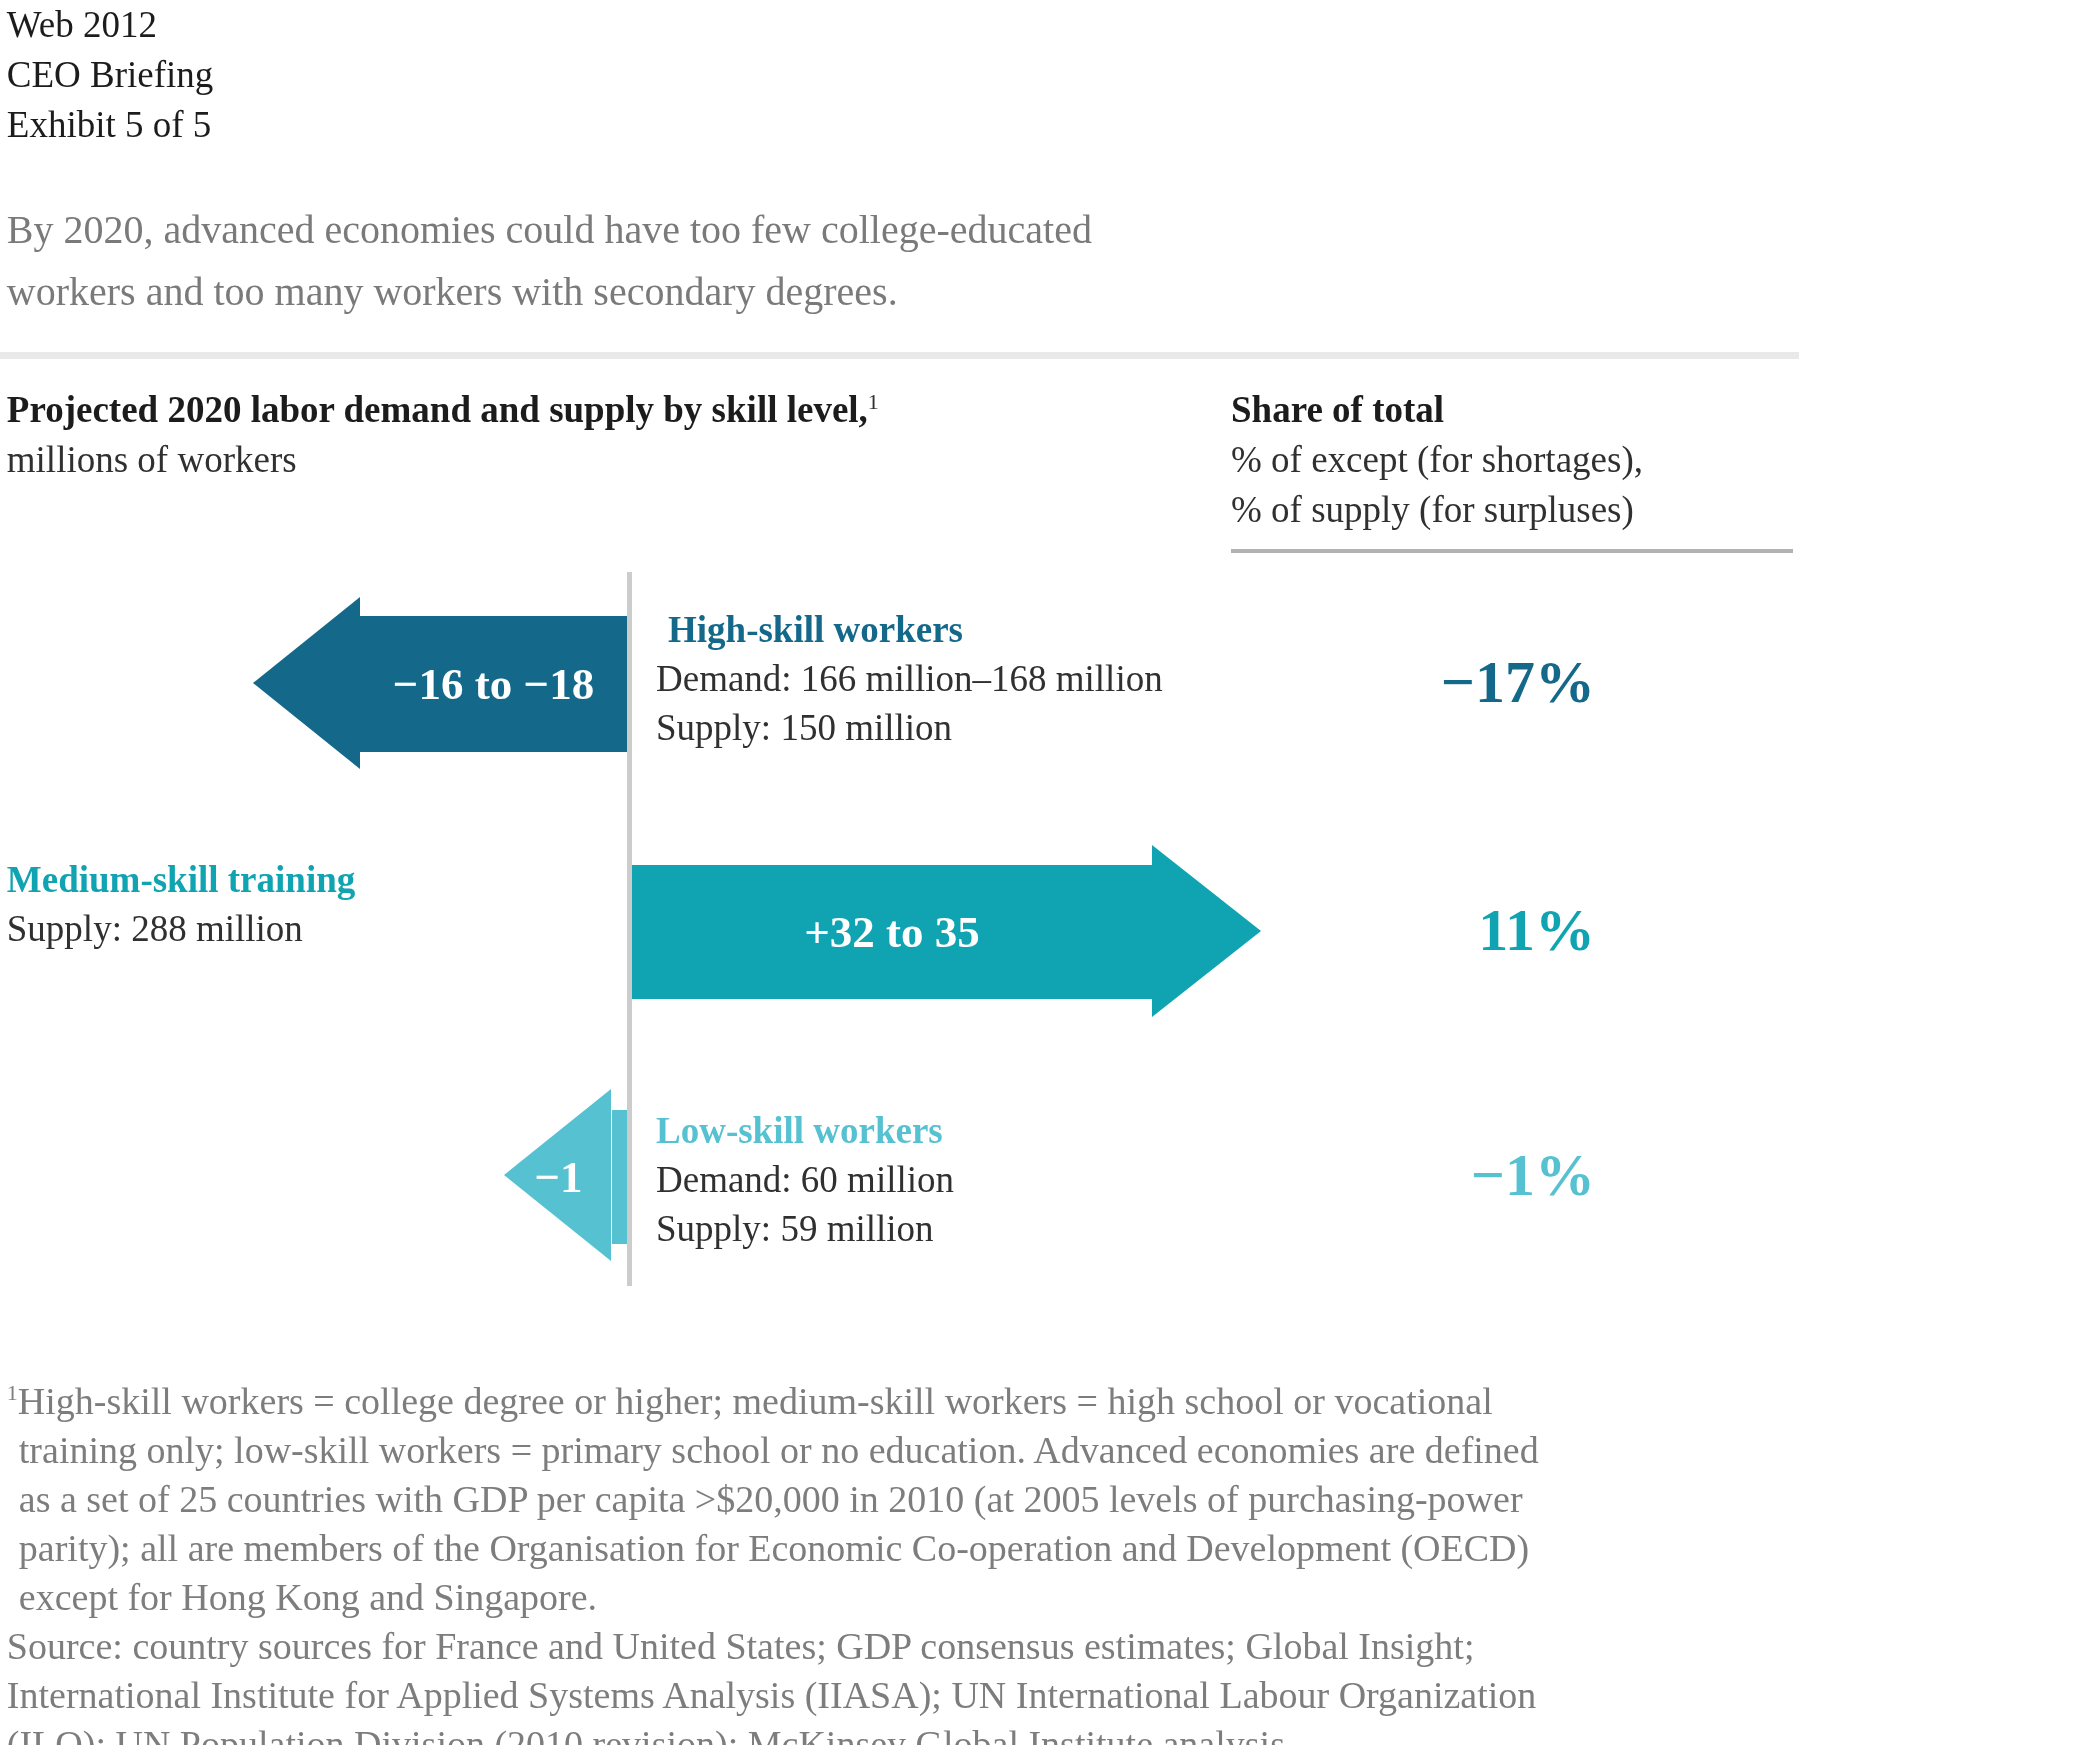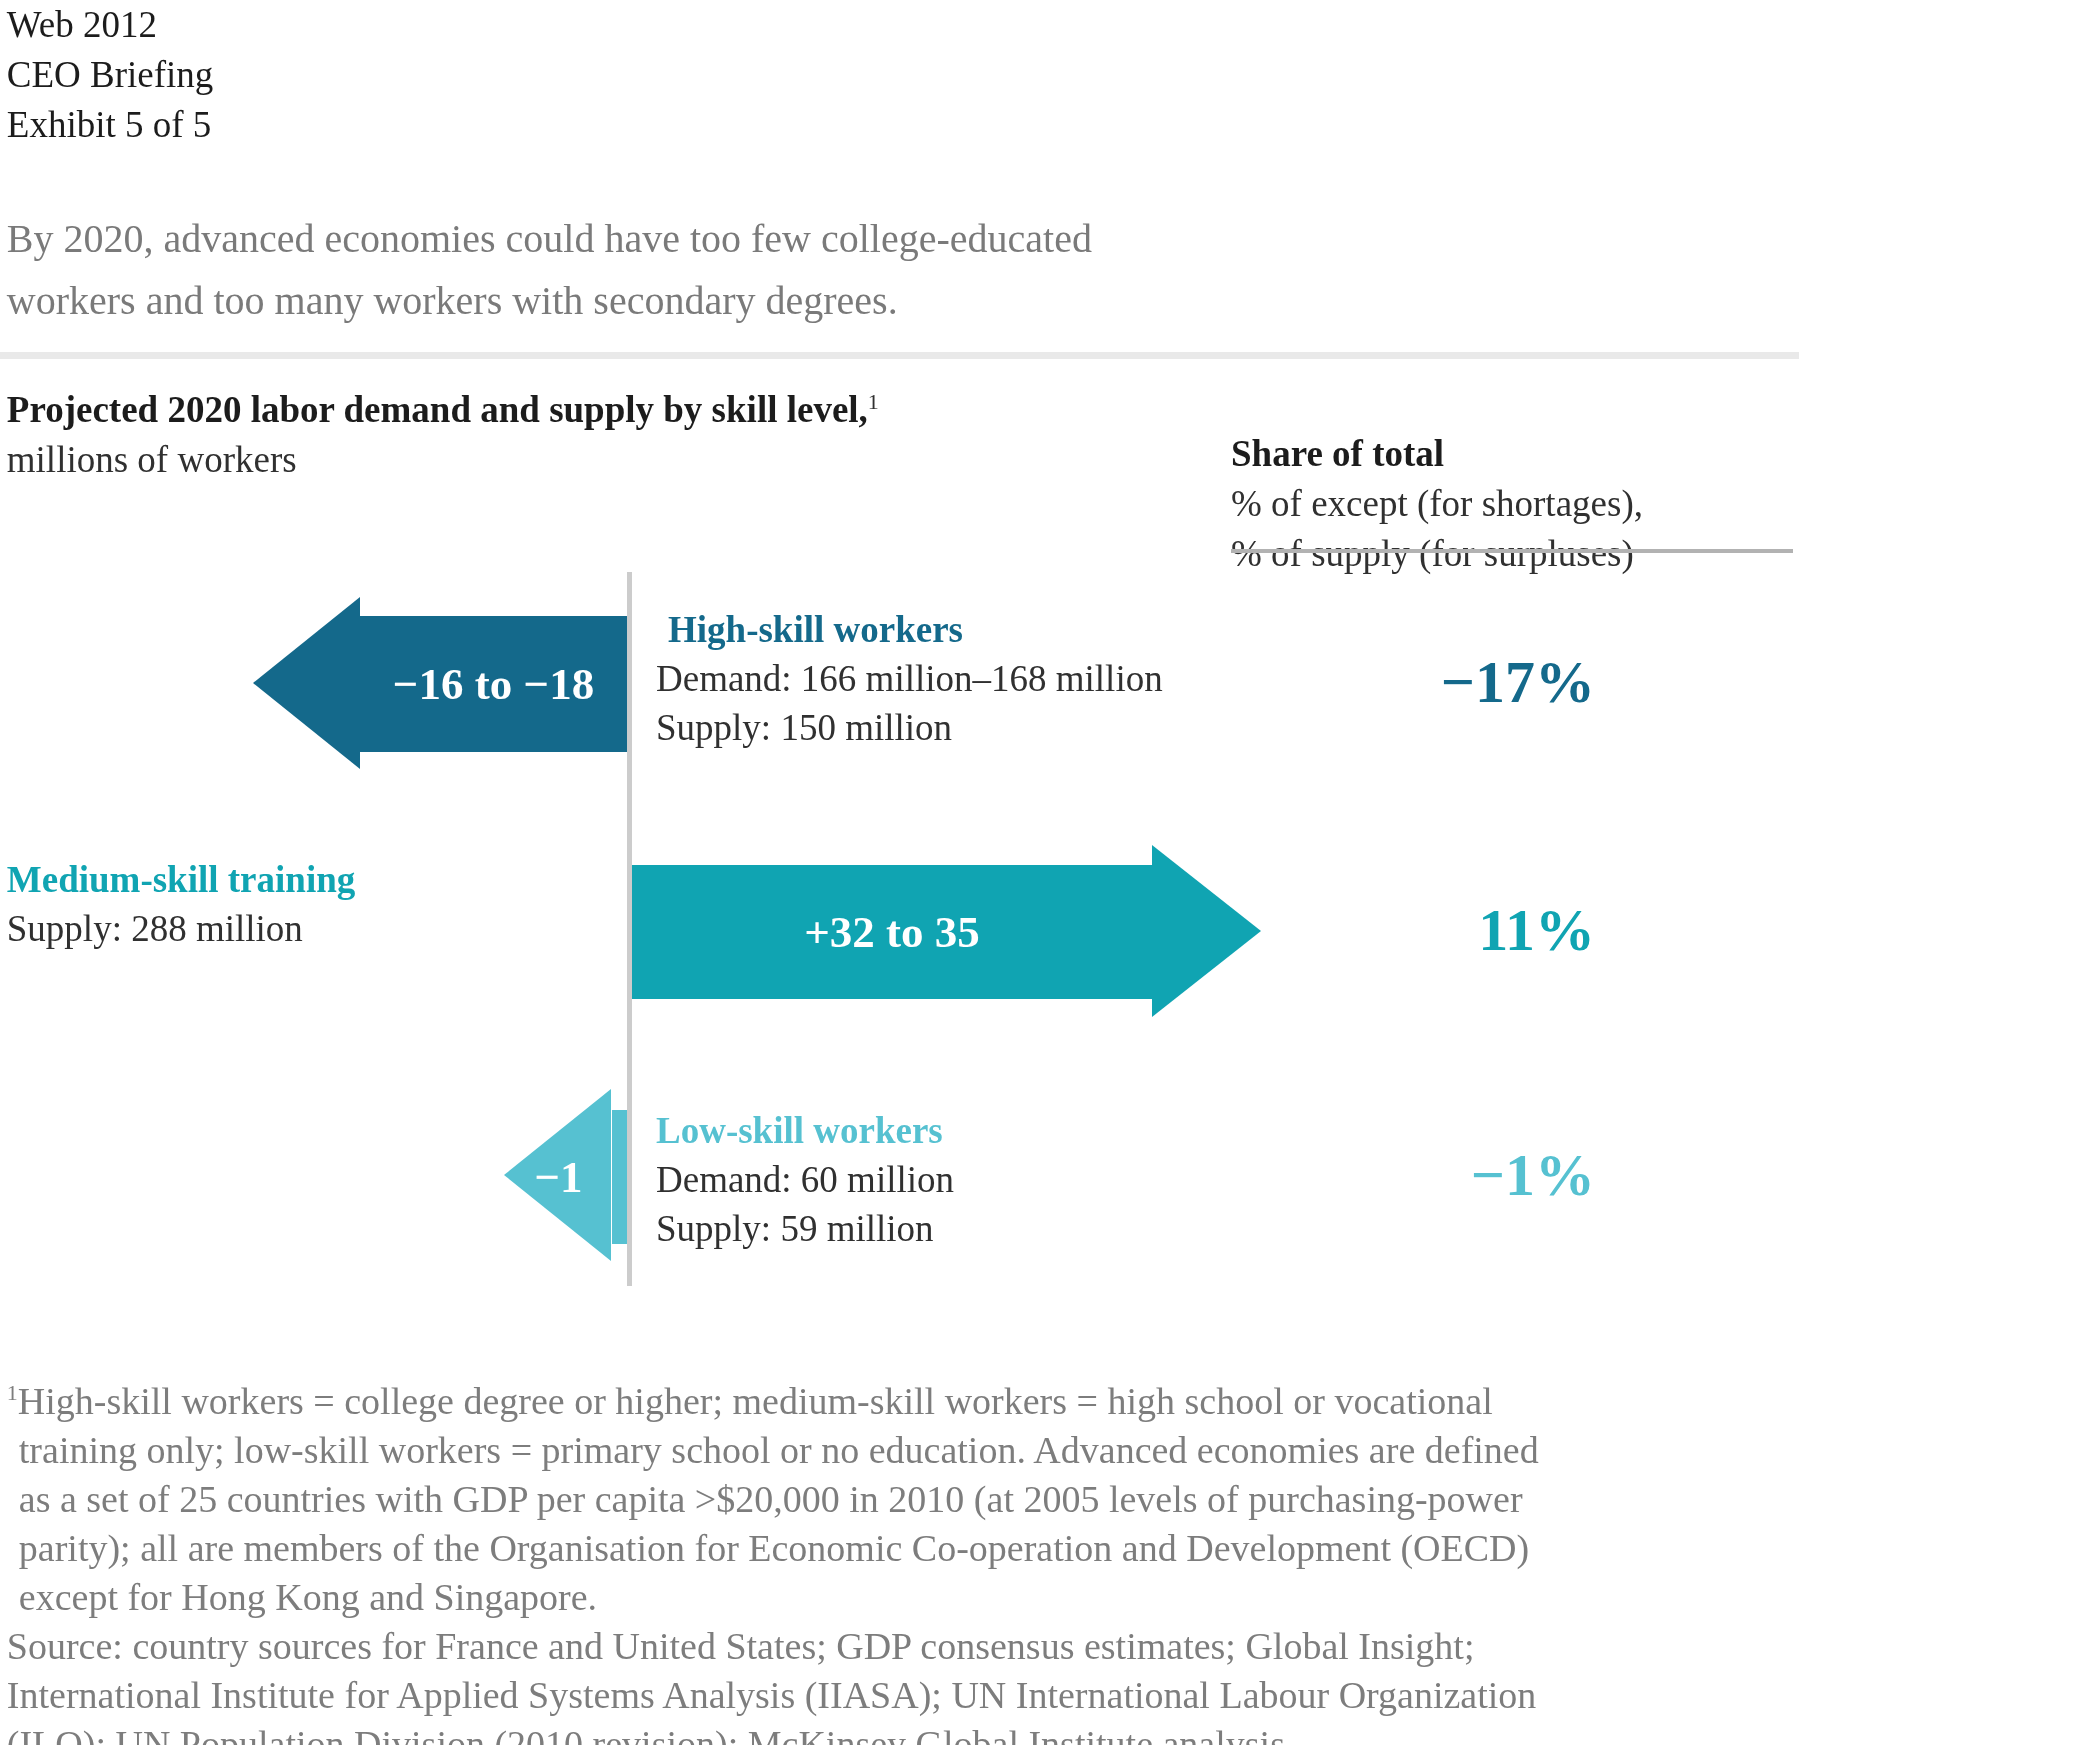--- a/index.html
+++ b/index.html
@@ -7,30 +7,30 @@
     position:relative;width:2012px;height:1745px;background:#ffffff;
     font-family:Liberation Serif, serif;overflow:hidden;
     color:var(--text-dark,#303030);
   }
   .abs{position:absolute;}
 
   
   .meta{left:6.8px;top:0px;font-size:37px;line-height:50px;color:var(--near-black,#1c1c1c);}
 
   
-  .title{left:6.8px;top:208px;font-size:40px;line-height:62px;color:var(--title-gray,#7a7a7a);white-space:nowrap;}
+  .title{left:6.8px;top:199px;font-size:40px;line-height:62px;color:var(--title-gray,#7a7a7a);white-space:nowrap;}
 
   
   .divider{left:0;top:352px;width:1799px;height:6.8px;background:var(--divider,#e9e9e9);}
 
   
   .hdr-left{left:6.8px;top:385px;font-size:37px;line-height:50px;}
   .hdr-left .b{font-weight:bold;color:var(--near-black,#262626);}
   .hdr-left sup,.fn-sup{font-size:22px;vertical-align:super;line-height:0;}
-  .hdr-right{left:1231px;top:385px;font-size:37px;line-height:50px;margin-top:44px;}
+  .hdr-right{left:1231px;top:385px;font-size:37px;line-height:50px;}
   .hdr-right .b{font-weight:bold;color:var(--near-black,#262626);}
   .hdr-underline{left:1231px;top:549px;width:562px;height:4.3px;background:var(--underline,#b2b2b2);}
 
   
   .axis{left:627px;top:572px;width:5.1px;height:714px;background:var(--axis,#cccccc);}
 
   
   .arrow-body{position:absolute;}
   .arrow-head{position:absolute;width:0;height:0;}
   .body-high{left:360px;top:616px;width:267px;height:136px;background:var(--high,#14698b);}

